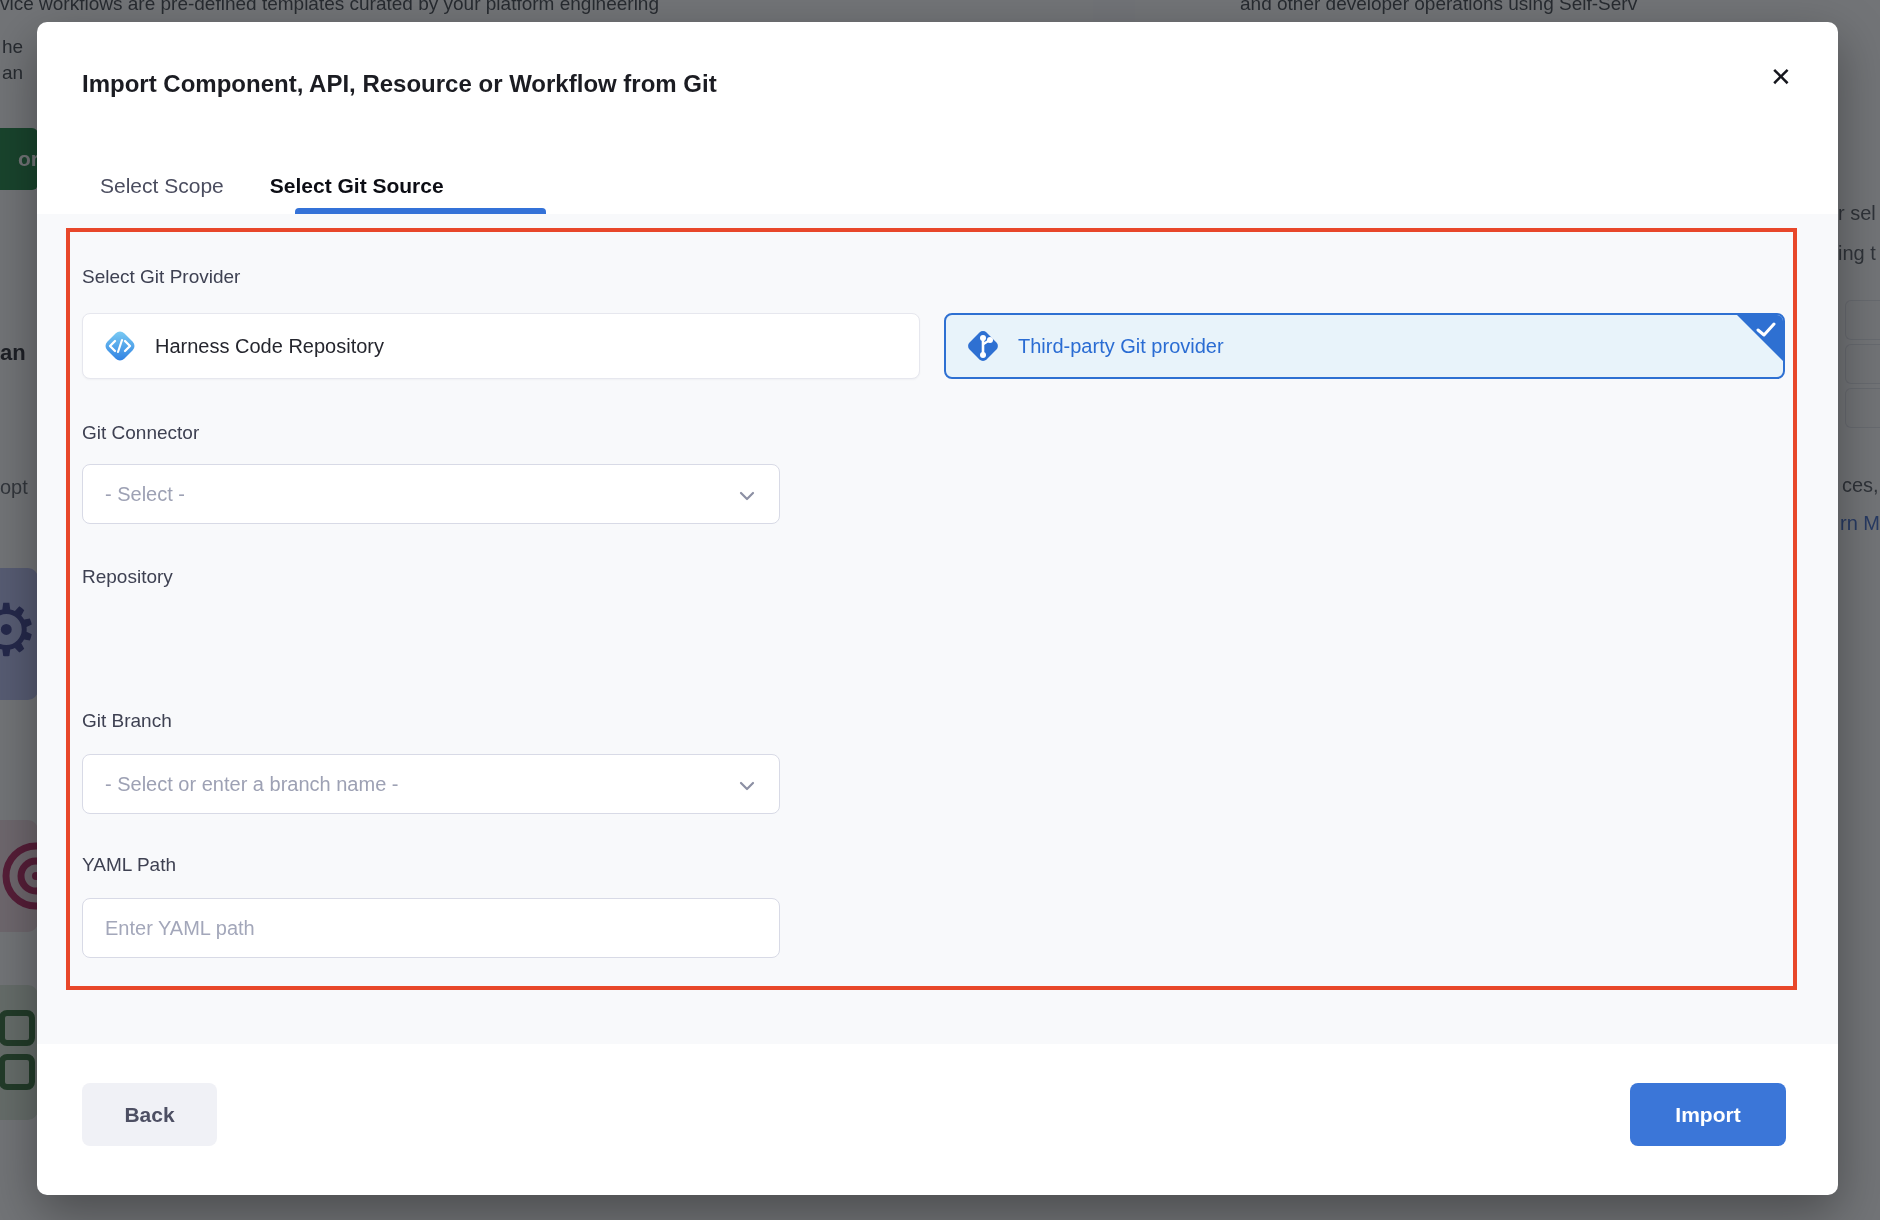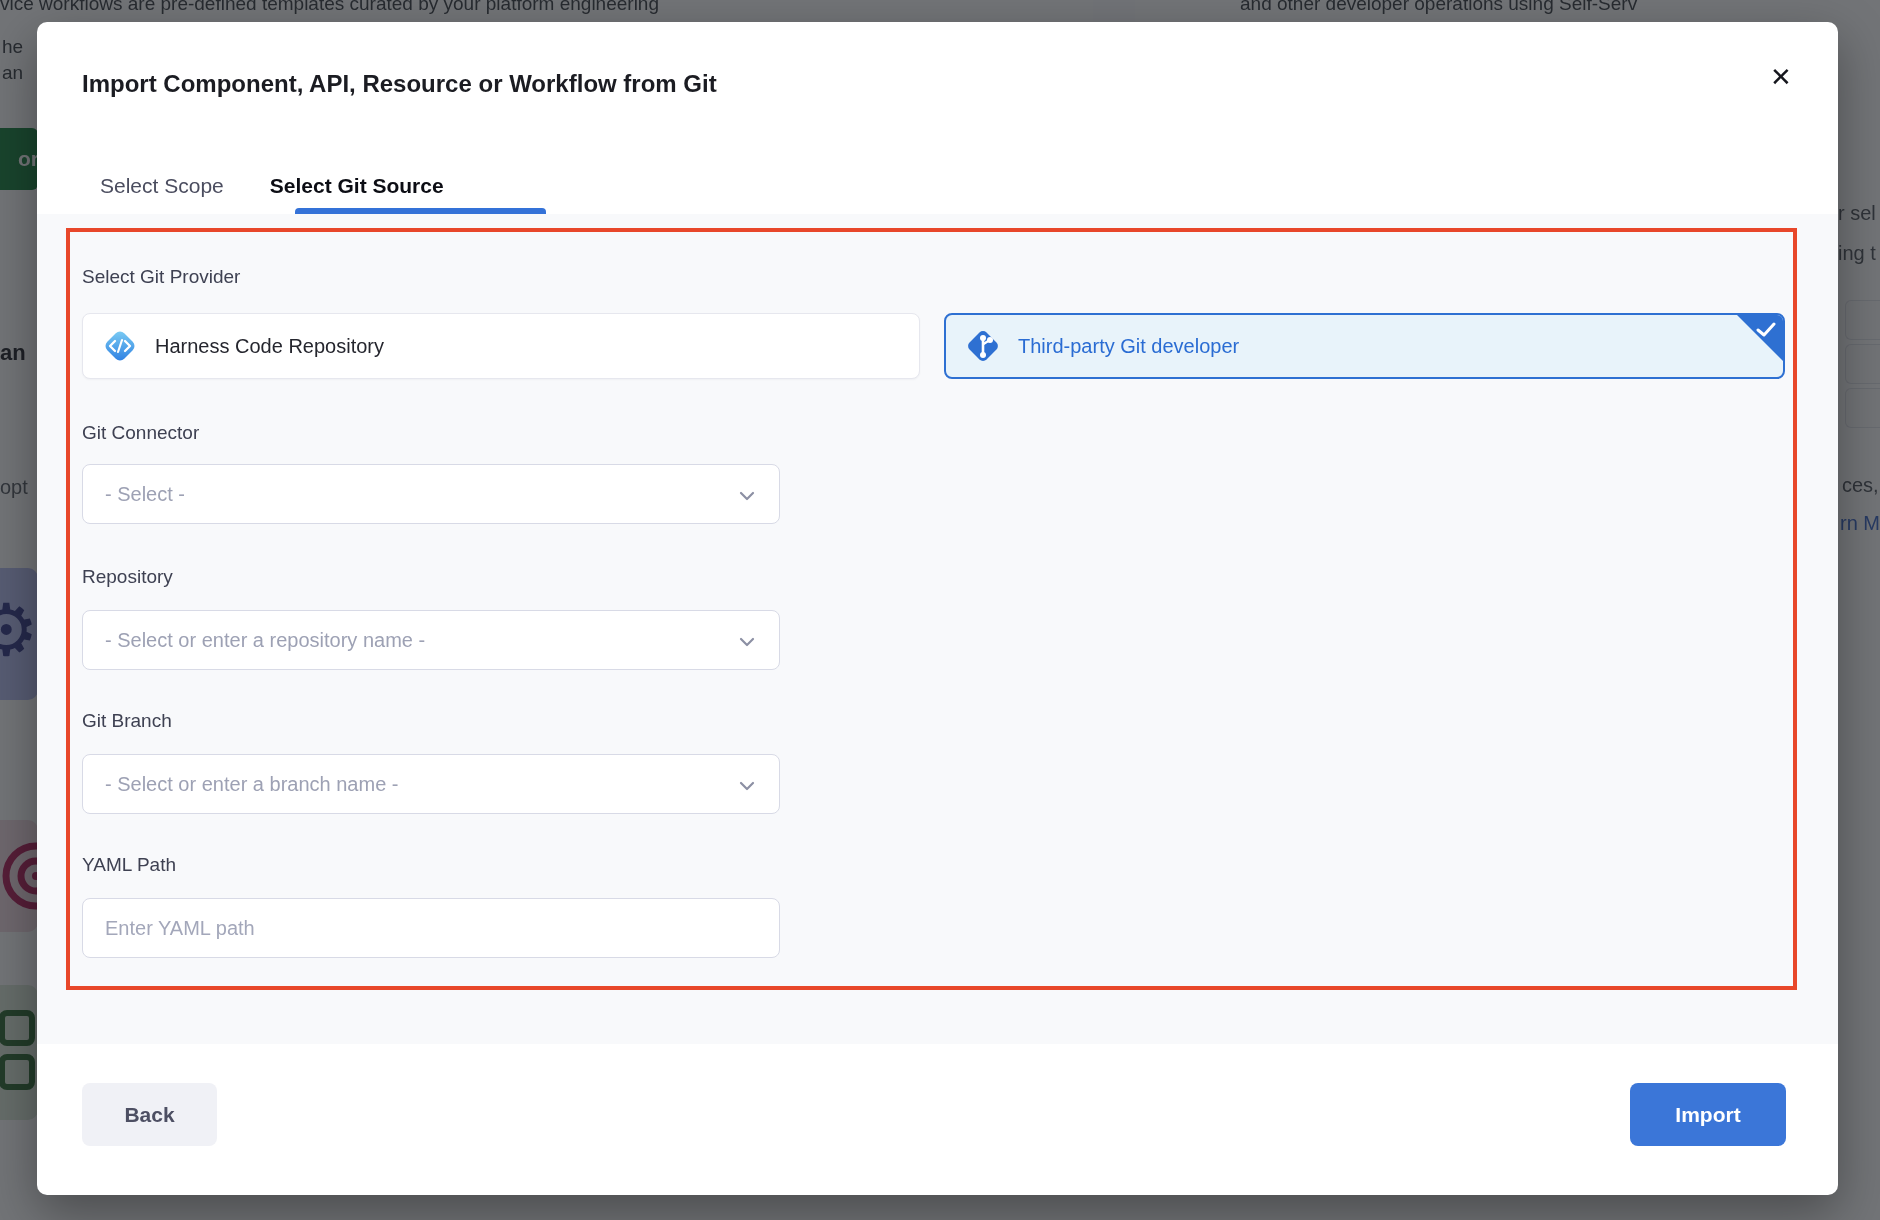--- a/index.html
+++ b/index.html
@@ -164,43 +164,37 @@
 
         <div class="provider-card card-selected">
           <svg class="provider-icon" viewBox="0 0 38 38">
             <rect x="7" y="7" width="24" height="24" rx="5" fill="#2e70d2" transform="rotate(45 19 19)"></rect>
             <line x1="19" y1="11" x2="19" y2="28" stroke="#fff" stroke-width="2.6" stroke-linecap="round"></line>
             <line x1="19.5" y1="17" x2="25" y2="13.5" stroke="#fff" stroke-width="2.4" stroke-linecap="round"></line>
             <circle cx="19" cy="11" r="3" fill="#fff"></circle>
             <circle cx="19" cy="28" r="3" fill="#fff"></circle>
             <circle cx="26" cy="13" r="3" fill="#fff"></circle>
           </svg>
-          <span class="card-label">Third-party Git developer</span>
+          <span class="card-label">Third-party Git provider</span>
           <div class="corner-flag"></div>
           <svg class="corner-check" width="20" height="16" viewBox="0 0 20 16">
             <polyline points="2,8 8,13 18,2" fill="none" stroke="#fff" stroke-width="3" stroke-linecap="round" stroke-linejoin="round"></polyline>
           </svg>
         </div>
       </div>
 
       <div class="field-label lbl-0">Git Connector</div>
       <div class="select-box sel-0">
         <span>- Select -</span>
         <svg class="chev" width="16" height="10" viewBox="0 0 16 10">
           <polyline points="2,2 8,8 14,2" fill="none" stroke="#8c90a4" stroke-width="2.2" stroke-linecap="round" stroke-linejoin="round"></polyline>
         </svg>
       </div>
 
       <div class="field-label lbl-1">Repository</div>
-      <div class="select-box sel-1">
-        <span>- Select or enter a repository name -</span>
-        <svg class="chev" width="16" height="10" viewBox="0 0 16 10">
-          <polyline points="2,2 8,8 14,2" fill="none" stroke="#8c90a4" stroke-width="2.2" stroke-linecap="round" stroke-linejoin="round"></polyline>
-        </svg>
-      </div>
 
       <div class="field-label lbl-2">Git Branch</div>
       <div class="select-box sel-2">
         <span>- Select or enter a branch name -</span>
         <svg class="chev" width="16" height="10" viewBox="0 0 16 10">
           <polyline points="2,2 8,8 14,2" fill="none" stroke="#8c90a4" stroke-width="2.2" stroke-linecap="round" stroke-linejoin="round"></polyline>
         </svg>
       </div>
 
       <div class="field-label lbl-3">YAML Path</div>

